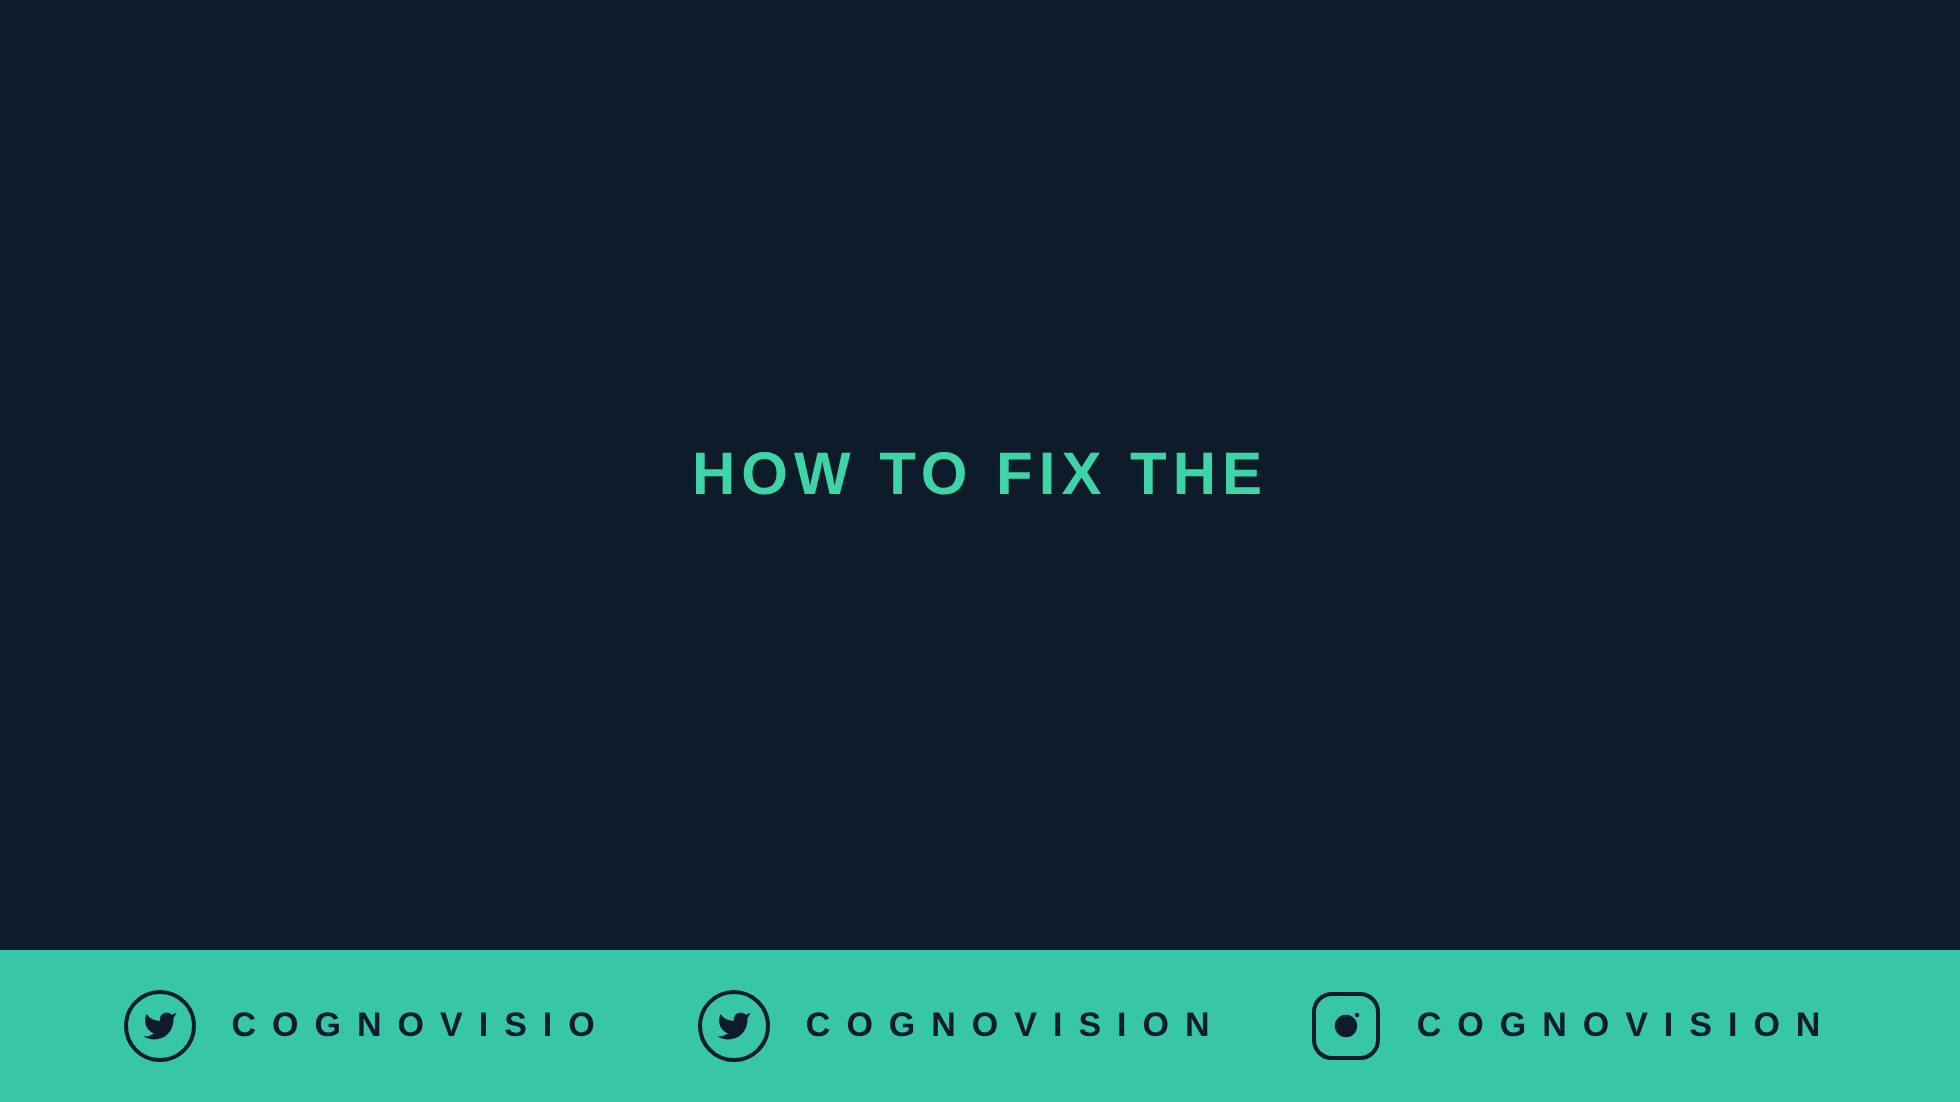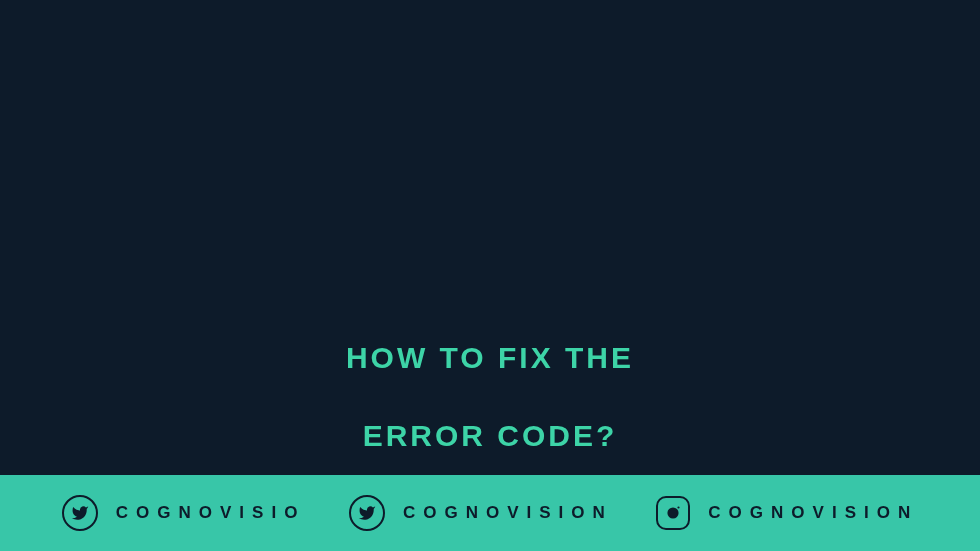--- a/index.html
+++ b/index.html
@@ -16,21 +16,21 @@
       overflow: hidden;
     }
     .main-content {
       position: absolute;
       top: 0;
       left: 0;
       right: 0;
       bottom: 76px;
       display: flex;
       flex-direction: column;
-      justify-content: flex-end;
+      justify-content: center;
       align-items: center;
       padding: 0 60px;
     }
     .heading-line {
       color: #3dd4a7;
       font-weight: 900;
       font-size: 30px;
       letter-spacing: 3px;
       text-align: center;
       line-height: 1.4;
@@ -85,21 +85,20 @@
     .insta-icon svg {
       width: 22px;
       height: 22px;
     }
   </style>
 </head>
 <body>
 
 <div class="main-content">
   <div class="heading-line">HOW TO FIX THE</div>
-  <div class="heading-line">ERROR CODE?</div>
 </div>
 
 <div class="footer-bar">
 
   <div class="social-item">
     <div class="social-icon">
       <svg viewBox="0 0 24 24">
           <path d="M23 3a10.9 10.9 0 01-3.14 1.53 4.48 4.48 0 00-7.86 3v1A10.66 10.66 0 013 4s-4 9 5 13a11.64 11.64 0 01-7 2c9 5 20 0 20-11.5a4.5 4.5 0 00-.08-.83A7.72 7.72 0 0023 3z"></path>
         </svg>
     </div>

